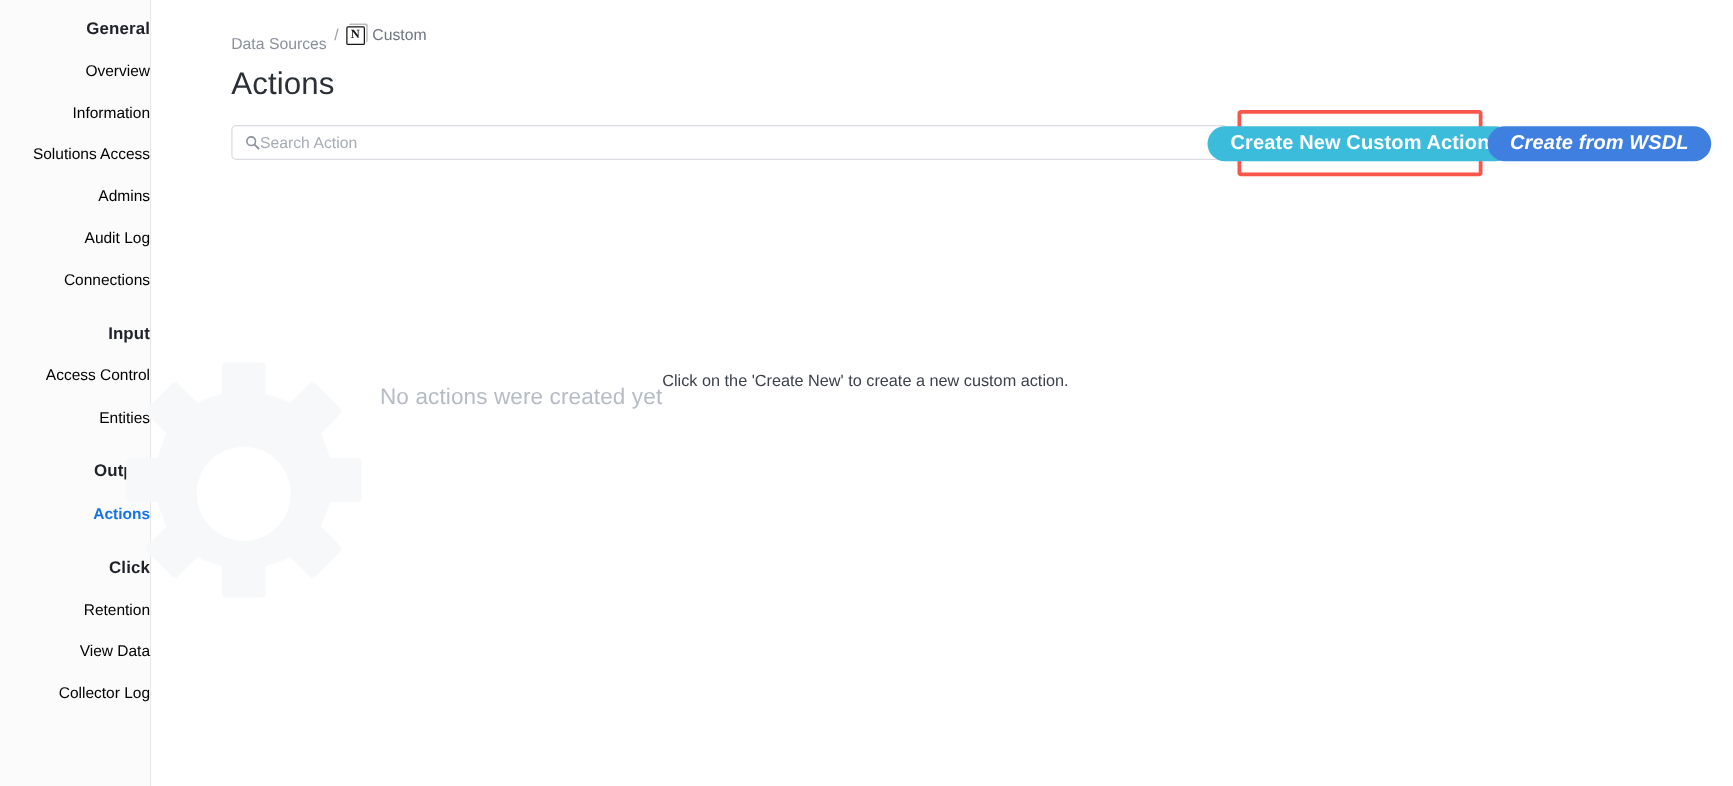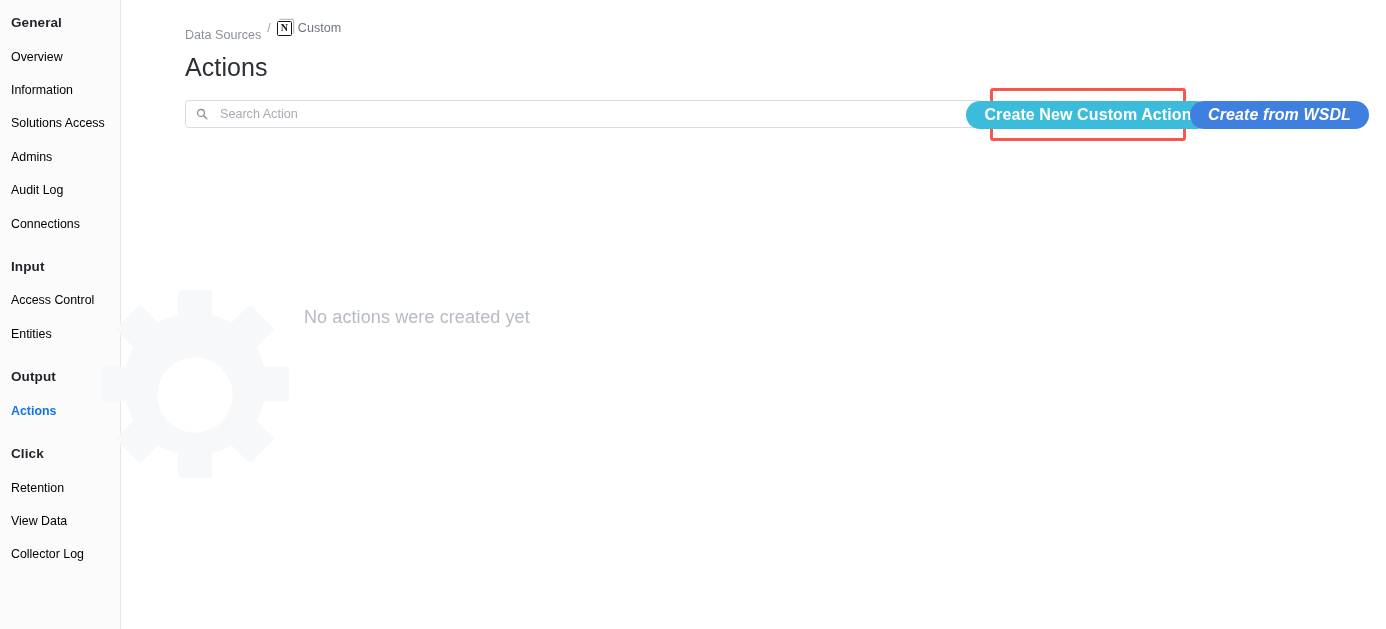--- a/index.html
+++ b/index.html
@@ -32,20 +32,21 @@
     height: 629px;
     background: #fbfbfb;
     border-right: 1px solid #e8e8e8;
     padding: 0;
     position: relative;
   }
   .nav-list {
     list-style: none;
     margin: 0;
     padding: 0;
+    text-align: right;
   }
   .nav-section {
     font-size: 13.5px;
     font-weight: bold;
     color: #1f2329;
     padding: 0 0 0 11px;
     letter-spacing: 0.1px;
     line-height: 1;
   }
   .nav-section.first { margin-top: 16px; }
@@ -128,21 +129,21 @@
     left: 64px;
     top: 100px;
     width: 797px;
     height: 28px;
     border: 1px solid #d9dce1;
     border-radius: 4px;
     background: #ffffff;
     display: flex;
     align-items: center;
     padding: 0 10px;
-    gap: 12px;
+    gap: 0;
   }
   .search-icon {
     width: 12px;
     height: 12px;
     flex: 0 0 auto;
     display: block;
   }
   .search-input {
     border: none;
     outline: none;
@@ -278,16 +279,17 @@
     </div>
 
     <button class="btn btn-primary-blue create-wsdl-btn">Create from WSDL</button>
 
     <div class="empty-state">
       <svg class="gear-illustration" viewBox="0 0 220 220">
         <path fill="#f7f8f9" d="M95.5 4 h29 a3 3 0 0 1 3 3 v22.5 q10.5 2.3 19.9 7.2 l15.9-15.9 a3 3 0 0 1 4.3 0 l20.5 20.5 a3 3 0 0 1 0 4.3 l-15.9 15.9 q4.9 9.4 7.2 19.9 h22.5 a3 3 0 0 1 3 3 v29 a3 3 0 0 1-3 3 h-22.5 q-2.3 10.5-7.2 19.9 l15.9 15.9 a3 3 0 0 1 0 4.3 l-20.5 20.5 a3 3 0 0 1-4.3 0 l-15.9-15.9 q-9.4 4.9-19.9 7.2 v22.5 a3 3 0 0 1-3 3 h-29 a3 3 0 0 1-3-3 v-22.5 q-10.5-2.3-19.9-7.2 l-15.9 15.9 a3 3 0 0 1-4.3 0 l-20.5-20.5 a3 3 0 0 1 0-4.3 l15.9-15.9 q-4.9-9.4-7.2-19.9 h-22.5 a3 3 0 0 1-3-3 v-29 a3 3 0 0 1 3-3 h22.5 q2.3-10.5 7.2-19.9 l-15.9-15.9 a3 3 0 0 1 0-4.3 l20.5-20.5 a3 3 0 0 1 4.3 0 l15.9 15.9 q9.4-4.9 19.9-7.2 v-22.5 a3 3 0 0 1 3-3 z
                  M110 72 a38 38 0 1 0 0 76 a38 38 0 1 0 0-76 z" fill-rule="evenodd"></path>
       </svg>
       <p class="empty-title">No actions were created yet</p>
+      <p class="empty-sub">Click on the 'Create New' to create a new custom action.</p>
     </div>
 
   </main>
 </div>
 
 </body></html>

